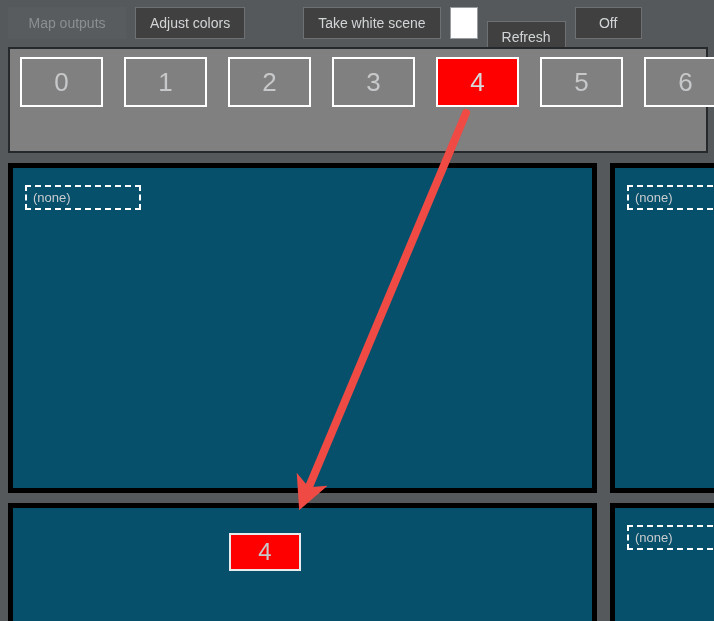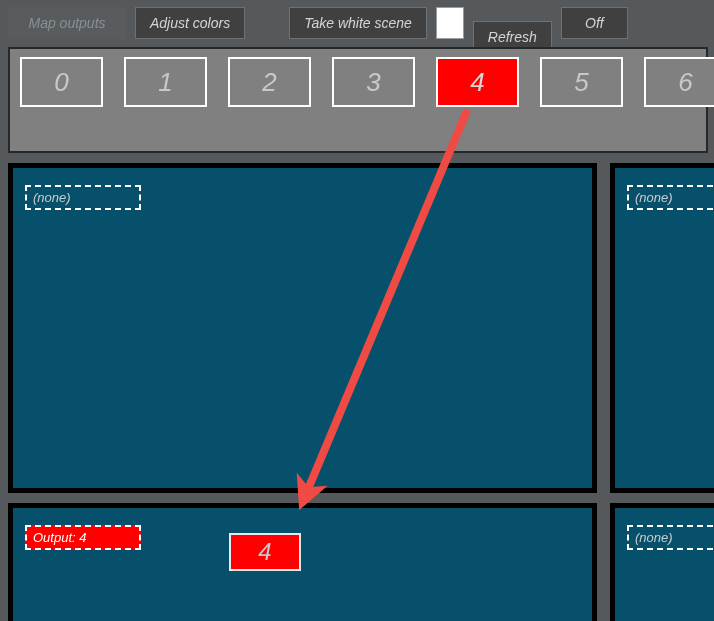--- a/index.html
+++ b/index.html
@@ -11,21 +11,20 @@
     overflow: hidden;
     background: #55595c;
     font-family: "Liberation Sans", sans-serif;
   }
 
   #app {
     position: relative;
     width: 714px;
     height: 621px;
     background: #55595c;
-    font-style: italic;
   }
 
   
   .toolbar {
     position: absolute;
     left: 0; top: 0;
     width: 714px;
     height: 45px;
     background: #55595c;
     display: flex;
@@ -47,21 +46,21 @@
     user-select: none;
   }
   .tbtn.disabled {
     background: #585c5f;
     border-color: #585c5f;
     color: #8b8f92;
     cursor: default;
   }
   .tbtn.wide { min-width: 118px; }
   .tbtn.w-adjust { min-width: 97px; }
-  .tbtn.w-white { min-width: 131px; margin-left: 35px; }
+  .tbtn.w-white { min-width: 131px; margin-left: 49px; }
   .tbtn.w-refresh { min-width: 67px; margin-top: 28px; }
   .tbtn.w-off { min-width: 67px; }
   .swatch {
     width: 28px;
     height: 32px;
     background: #ffffff;
     border: 1px solid #9a9da0;
     margin-right: 9px;
     cursor: pointer;
   }
@@ -201,21 +200,20 @@
     </div>
 
     <div class="cell cell-r1 cell-c2">
       <div class="cell-inner">
         <div class="tag">(none)</div>
       </div>
     </div>
 
     <div class="cell cell-r2 cell-c1">
       <div class="cell-inner">
-        <div class="tag output">Output: 4</div>
         <div class="value-box">4</div>
       </div>
     </div>
 
     <div class="cell cell-r2 cell-c2">
       <div class="cell-inner">
         <div class="tag">(none)</div>
       </div>
     </div>
 

